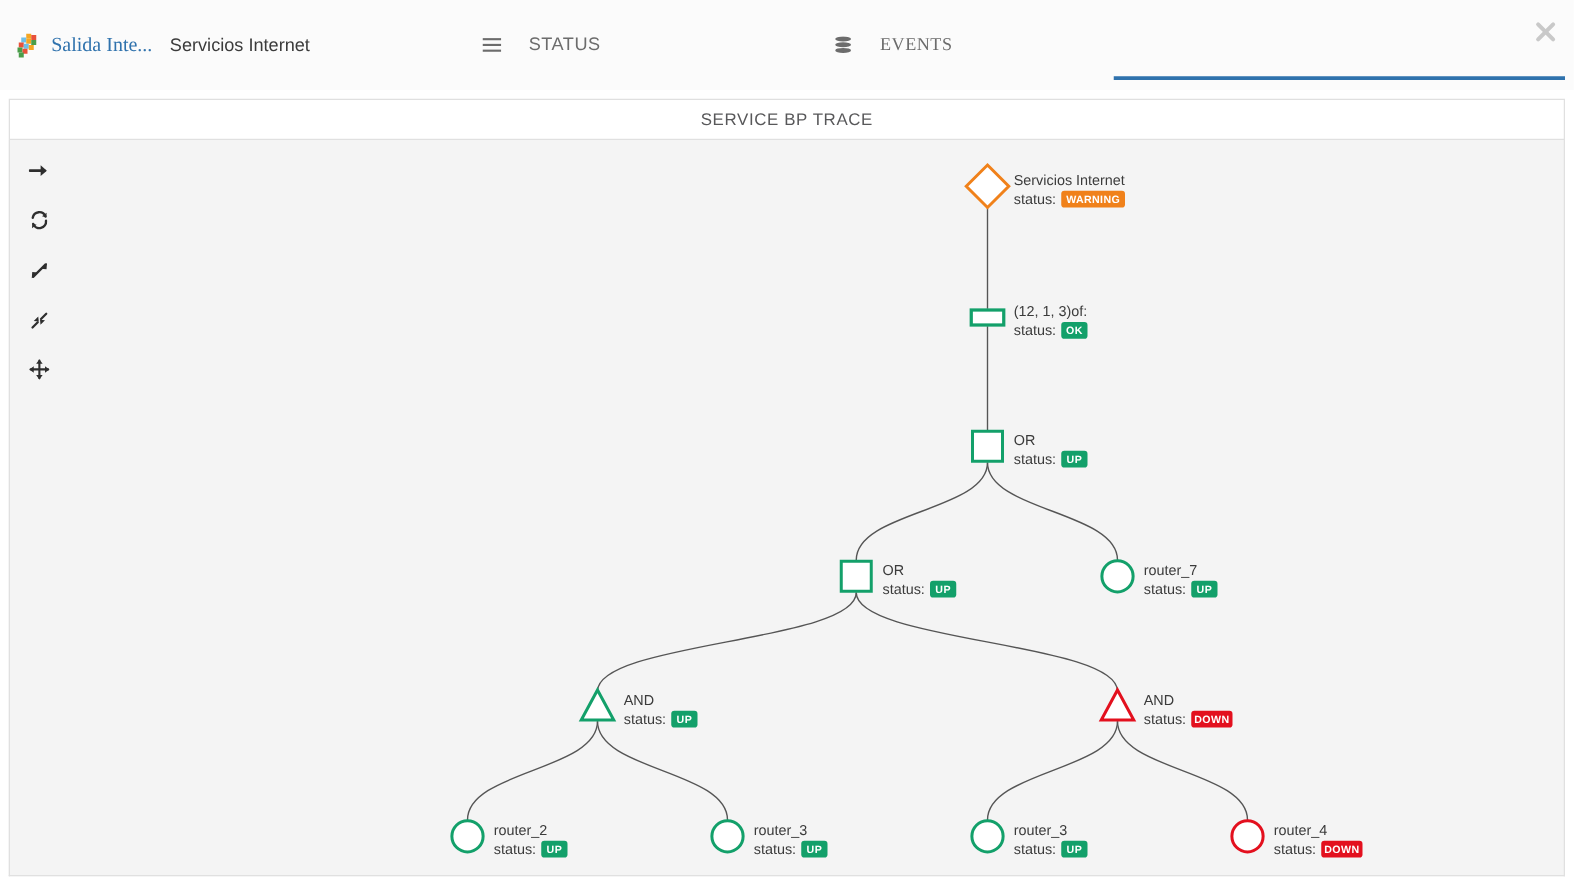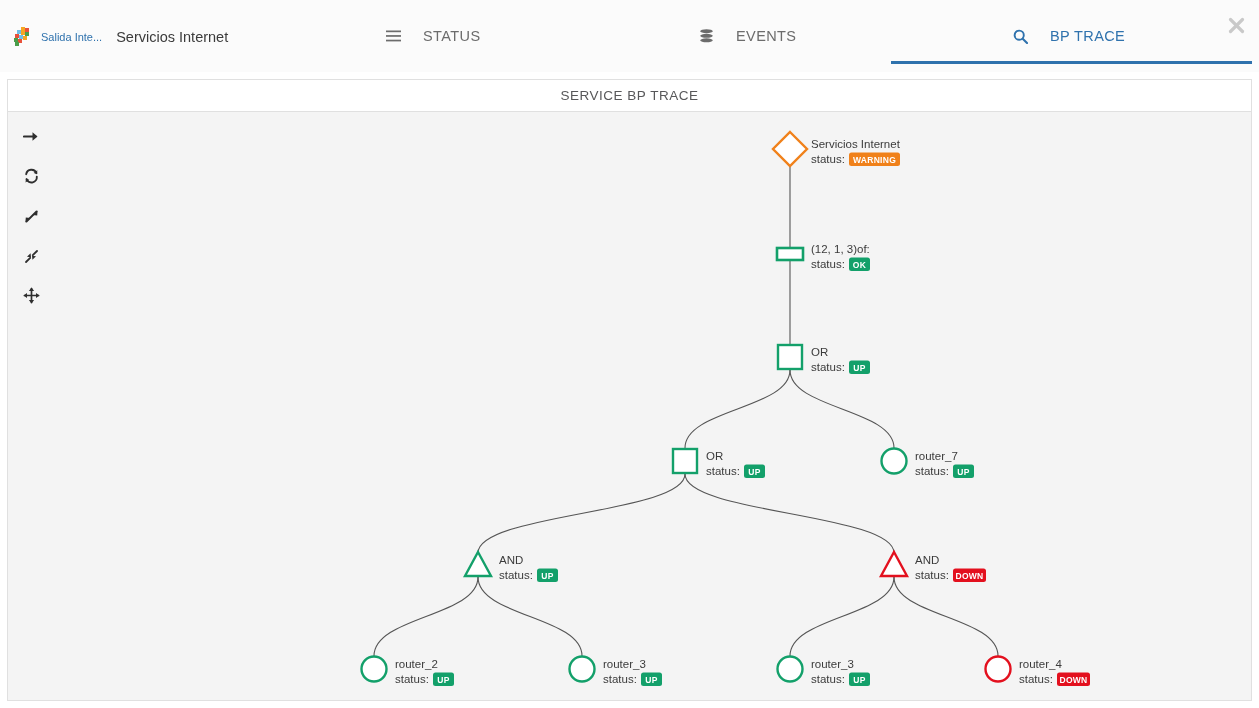--- a/index.html
+++ b/index.html
@@ -31,23 +31,24 @@
     display: flex;
     align-items: center;
     height: 26px;
   }
   #brand-logo {
     width: 22px; height: 22px;
     margin-right: 7px;
     display: block;
   }
   #brand-name {
-    font-size: 11px;
+    font-size: 16px;
     color: #2f72ad;
     white-space: nowrap;
+    font-family: Liberation Serif, serif;
   }
   #brand-sub {
     font-size: 14.5px;
     color: #3b3b3b;
     margin-left: 14px;
     white-space: nowrap;
   }
 
   .navtab {
     position: absolute;
@@ -62,21 +63,21 @@
     cursor: pointer;
     user-select: none;
   }
   .navtab .tabicon {
     display: flex;
     align-items: center;
     justify-content: center;
     width: 16px; height: 16px;
   }
   #tab-status { left: 385px; }
-  #tab-events { left: 698px; }
+  #tab-events { left: 666px; font-family: Liberation Serif, serif; }
   #tab-bptrace {
     left: 1012px;
     color: #2f72ad;
     font-weight: normal;
   }
   #tab-underline {
     position: absolute;
     left: 891px;
     top: 61px;
     width: 361px;
@@ -211,29 +212,20 @@
     <span class="tabicon">
       <svg width="15" height="14" viewBox="0 0 15 14">
         <ellipse cx="7.5" cy="2.2" rx="6.3" ry="2.0" fill="#6c6c6c"></ellipse>
         <ellipse cx="7.5" cy="6.8" rx="6.3" ry="2.0" fill="#6c6c6c"></ellipse>
         <ellipse cx="7.5" cy="11.3" rx="6.3" ry="2.0" fill="#6c6c6c"></ellipse>
       </svg>
     </span>
     <span>EVENTS</span>
   </div>
 
-  <div class="navtab" id="tab-bptrace">
-    <span class="tabicon">
-      <svg width="15" height="15" viewBox="0 0 15 15">
-        <circle cx="6.2" cy="6.2" r="4.6" fill="none" stroke="#2f72ad" stroke-width="1.9"></circle>
-        <line x1="9.7" y1="9.7" x2="14" y2="14" stroke="#2f72ad" stroke-width="2.1" stroke-linecap="round"></line>
-      </svg>
-    </span>
-    <span>BP TRACE</span>
-  </div>
 
   <div id="tab-underline"></div>
 
   <div id="close-btn">
     <svg width="17" height="17" viewBox="0 0 17 17">
       <line x1="2.5" y1="2.5" x2="14.5" y2="14.5" stroke="#c9c9c9" stroke-width="3.2" stroke-linecap="round"></line>
       <line x1="14.5" y1="2.5" x2="2.5" y2="14.5" stroke="#c9c9c9" stroke-width="3.2" stroke-linecap="round"></line>
     </svg>
   </div>
 </div>

